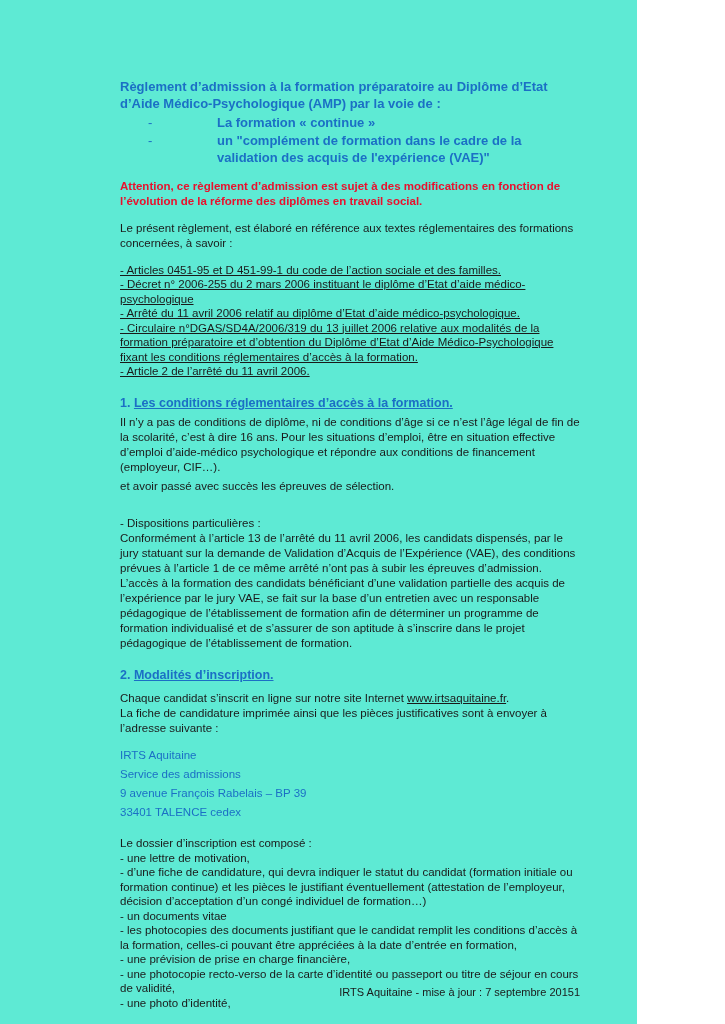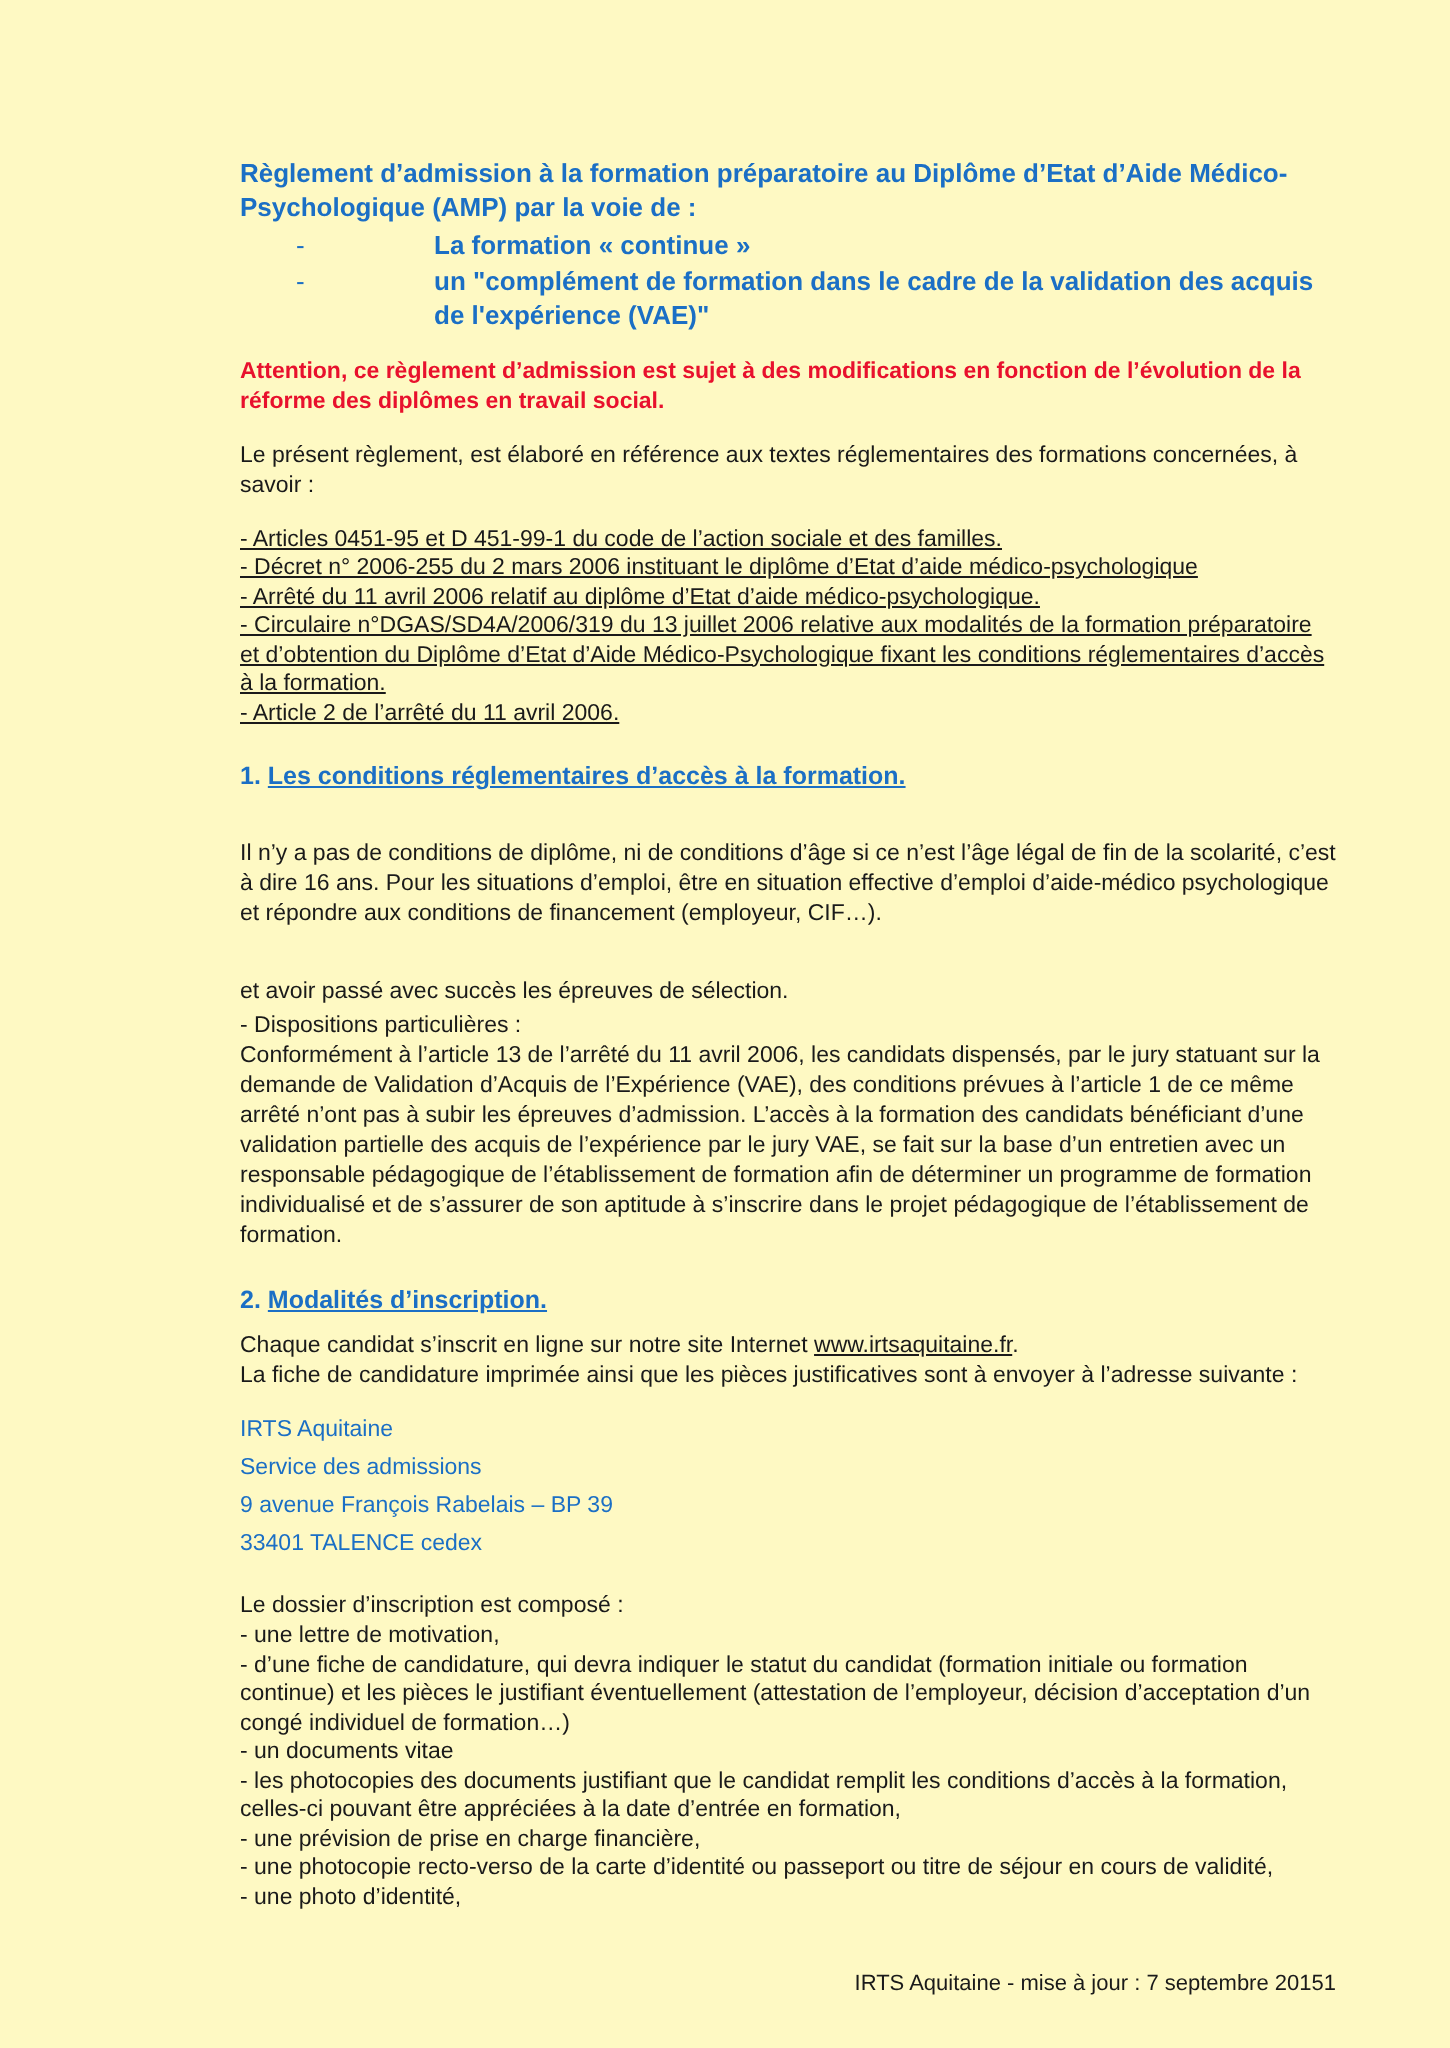--- a/index.html
+++ b/index.html
@@ -1,20 +1,20 @@
 <!DOCTYPE html>
 <html lang="fr" style="--blue: #1b6fc5; --red: #e8112d;"><head>
 <meta charset="utf-8">
 <style>
   html, body { margin: 0; padding: 0; background: #ffffff; }
   .page {
     position: relative;
-    width: 725px;
+    width: 637px;
     height: 1024px;
-    background: #fef9c3;
+    background: #5eead4;
     overflow: hidden;
     font-family: "Liberation Sans", "DejaVu Sans", sans-serif;
     color: #1a1a1a;
     font-size: 11.5px;
     line-height: 15px;
   }
   .content { padding: 78px 57px 0 120px; }
   p { margin: 0; }
 
   .title {
@@ -53,22 +53,22 @@
 
   .section-heading {
     margin: 16px 0 0 0;
     font-size: 12.5px;
     line-height: 16px;
     font-weight: bold;
     color: var(--blue, #1b6fc5);
   }
   .section-heading .hd { text-decoration: underline; }
 
-  .para-block { margin-top: 24px; }
-  .para-tight { margin-top: 2px; }
+  .para-block { margin-top: 4px; }
+  .para-tight { margin-top: 22px; }
   .para-follow { margin-top: 0; }
 
   .register-block { margin-top: 8px; }
   .site-link {
     color: #1a1a1a;
     text-decoration: underline;
     cursor: pointer;
   }
 
   .address {

